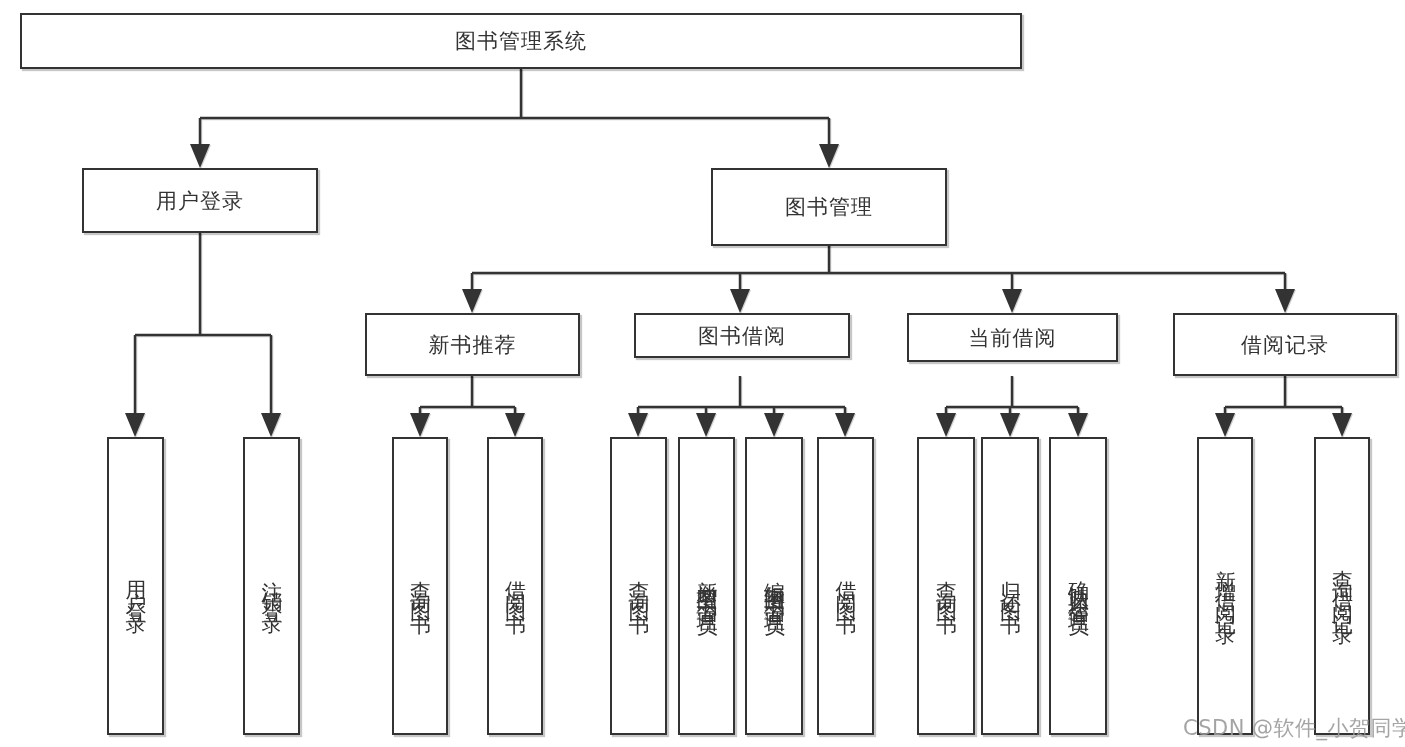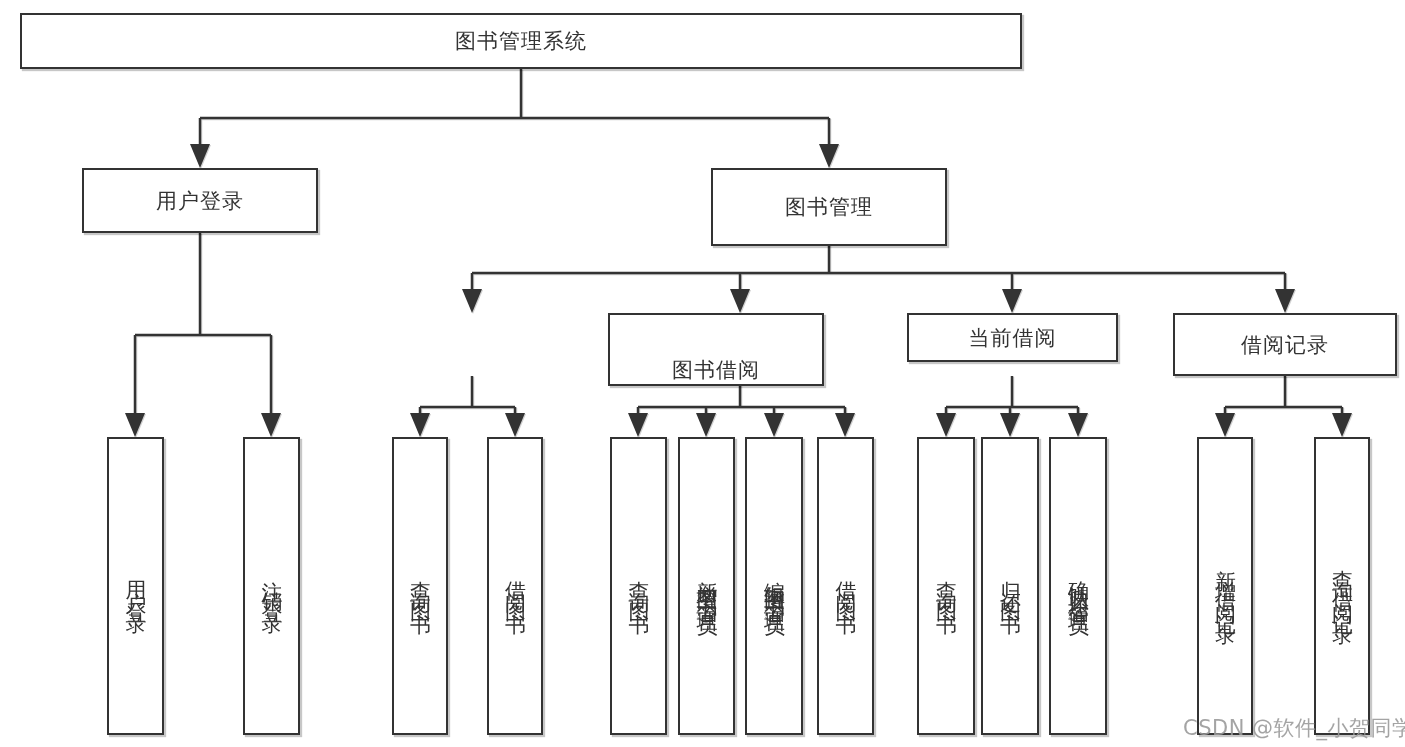--- a/index.html
+++ b/index.html
@@ -34,21 +34,21 @@
     line-height:1;
     letter-spacing:11px;
     white-space:nowrap;
   }
   .leaf .v-label.long{letter-spacing:5px;}
   
   #n-root {left:20px;  top:13px;  width:1002px;height:56px;}
   #n-login{left:82px;  top:168px; width:236px; height:65px;}
   #n-mgmt {left:711px; top:168px; width:236px; height:78px;}
   #n-l3-1 {left:365px; top:313px; width:215px; height:63px;}
-  #n-l3-2 {left:608px; top:313px; width:216px; height:73px;align-items:flex-end;}
+  #n-l3-2 {left:634px; top:313px; width:216px; height:45px;}
   #n-l3-3 {left:907px; top:313px; width:211px; height:49px;}
   #n-l3-4 {left:1173px;top:313px; width:224px; height:63px;}
   #f1 {left:107px; width:57px;}
   #f2 {left:243px; width:57px;}
   #f3 {left:392px; width:56px;}
   #f4 {left:487px; width:56px;}
   #f5 {left:610px; width:57px;}
   #f6 {left:678px; width:57px;}
   #f7 {left:745px; width:58px;}
   #f8 {left:817px; width:57px;}
@@ -105,20 +105,23 @@
     <span>图书管理系统</span>
   </div>
 
   <div class="node h-node" id="n-login">
     <span>用户登录</span>
   </div>
   <div class="node h-node" id="n-mgmt">
     <span>图书管理</span>
   </div>
 
+  <div class="node h-node" id="n-l3-1">
+    <span>新书推荐</span>
+  </div>
   <div class="node h-node" id="n-l3-2">
     <span>图书借阅</span>
   </div>
   <div class="node h-node" id="n-l3-3">
     <span>当前借阅</span>
   </div>
   <div class="node h-node" id="n-l3-4">
     <span>借阅记录</span>
   </div>
 

